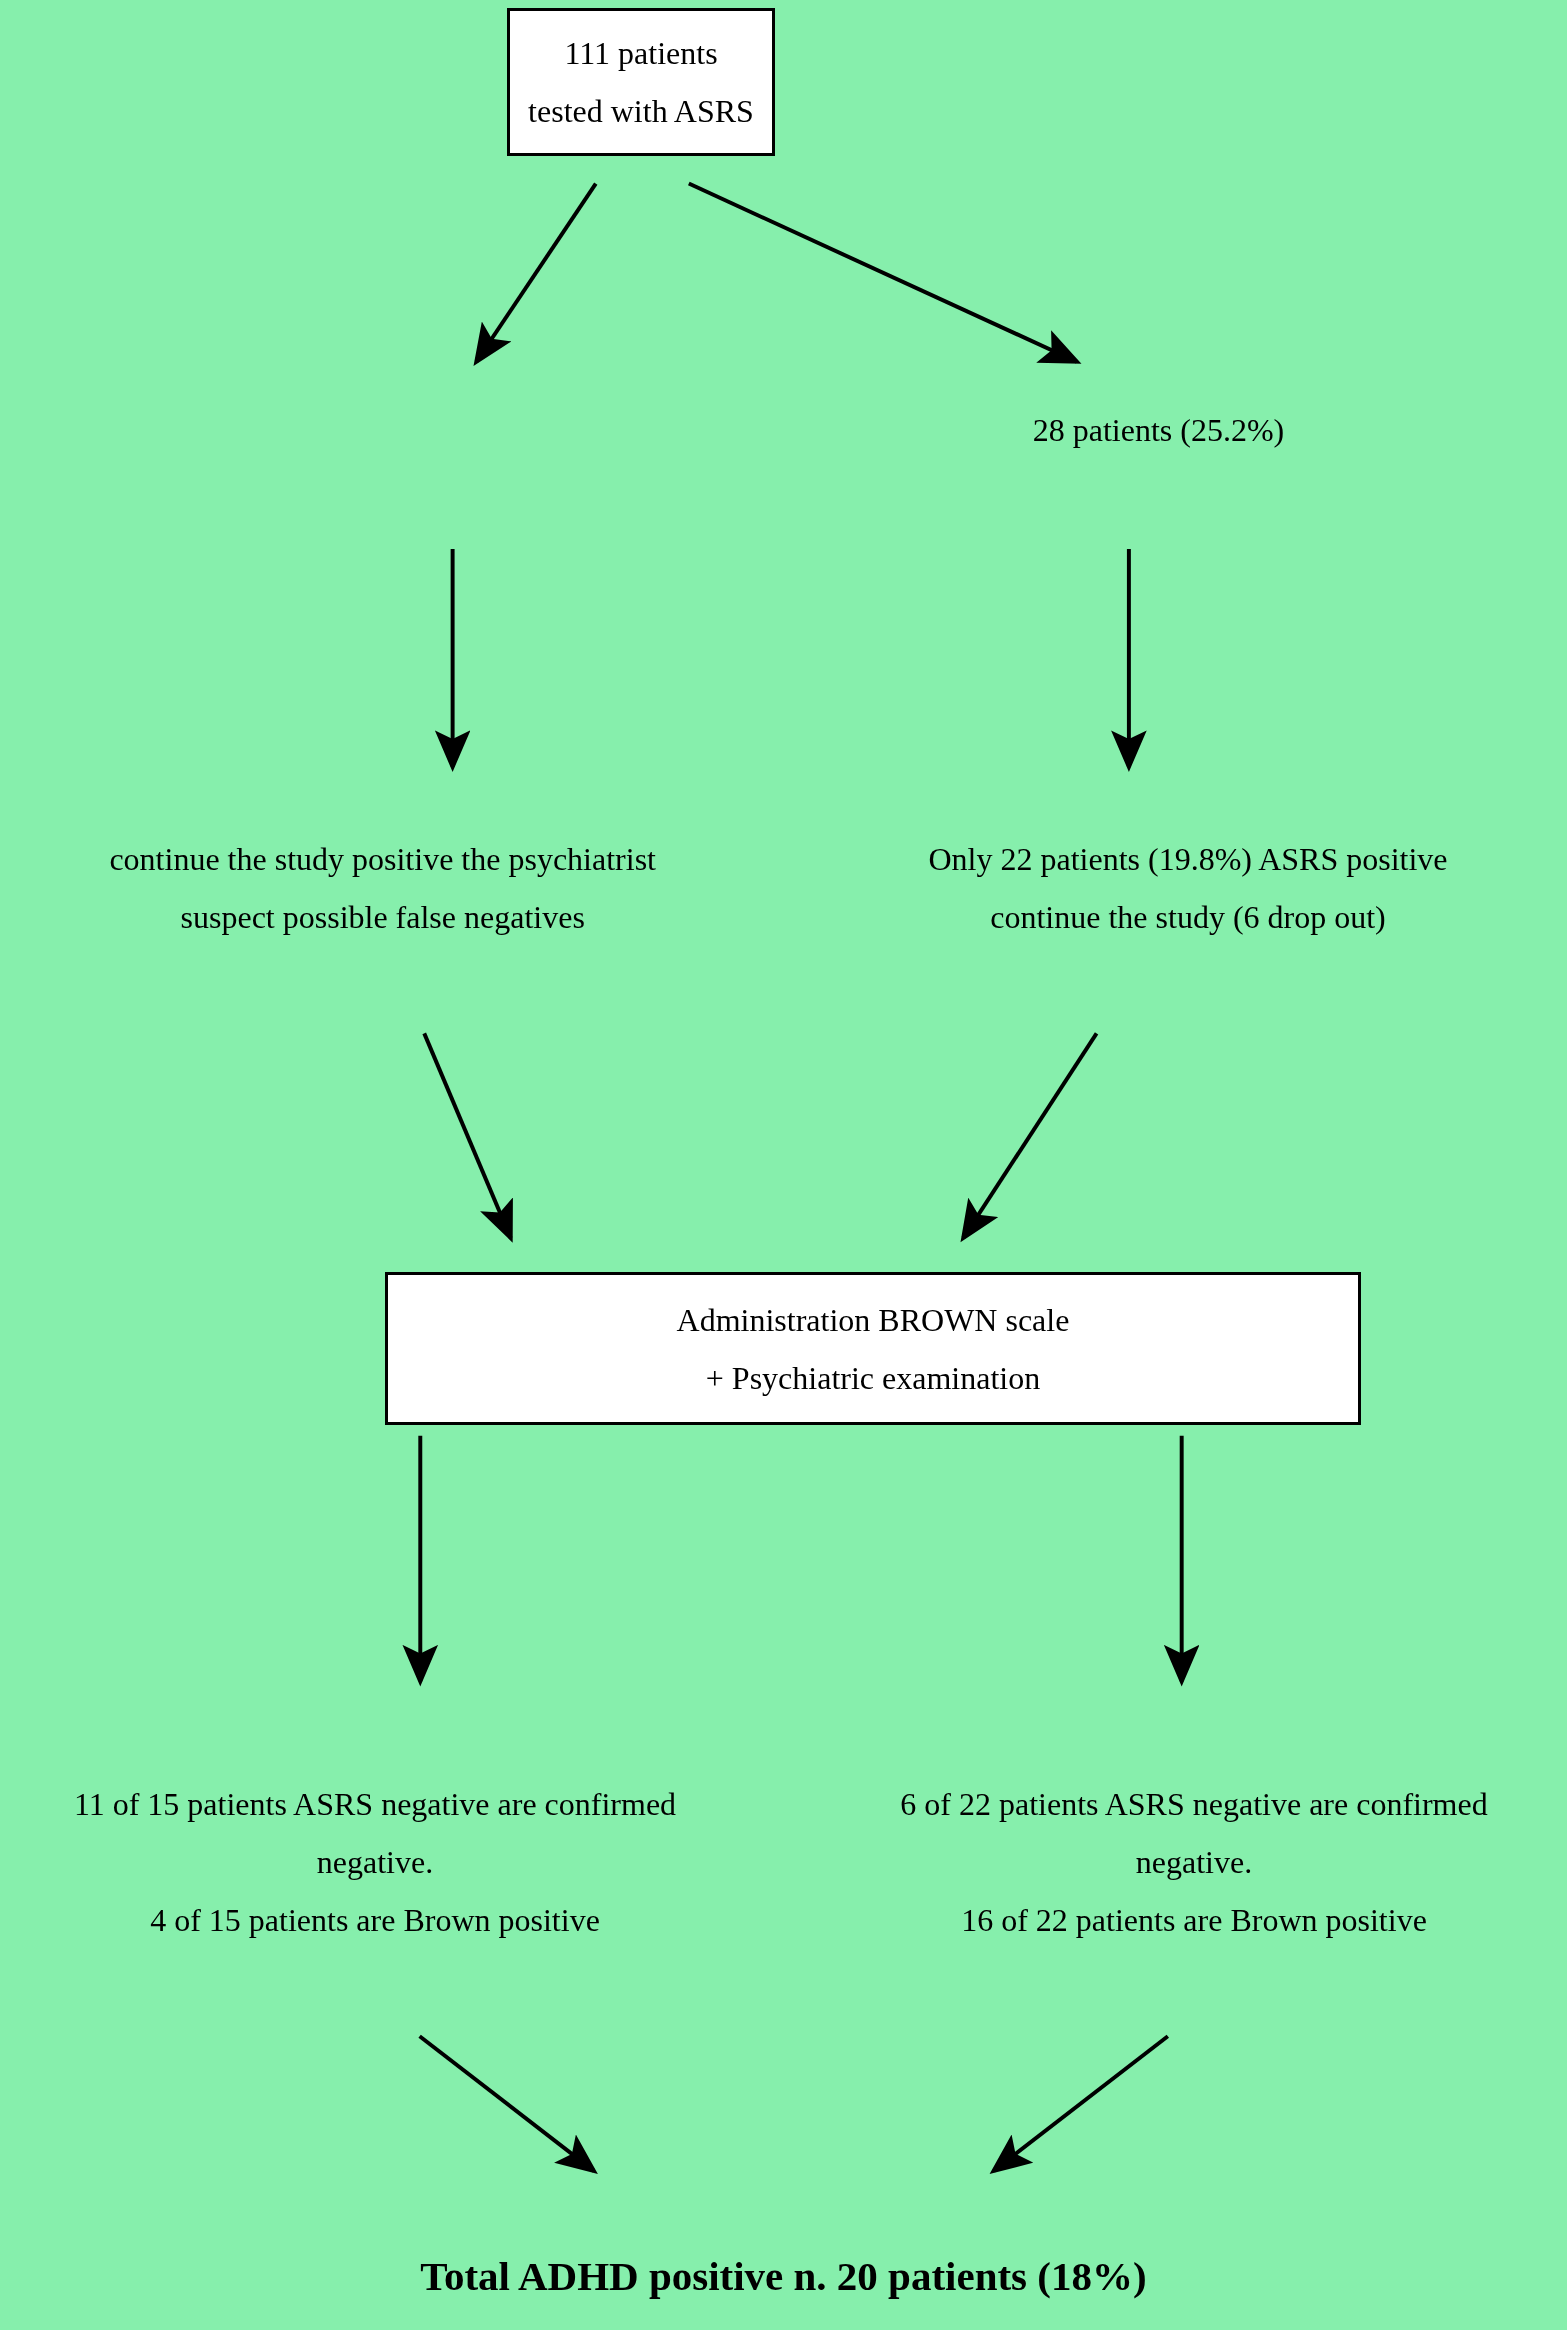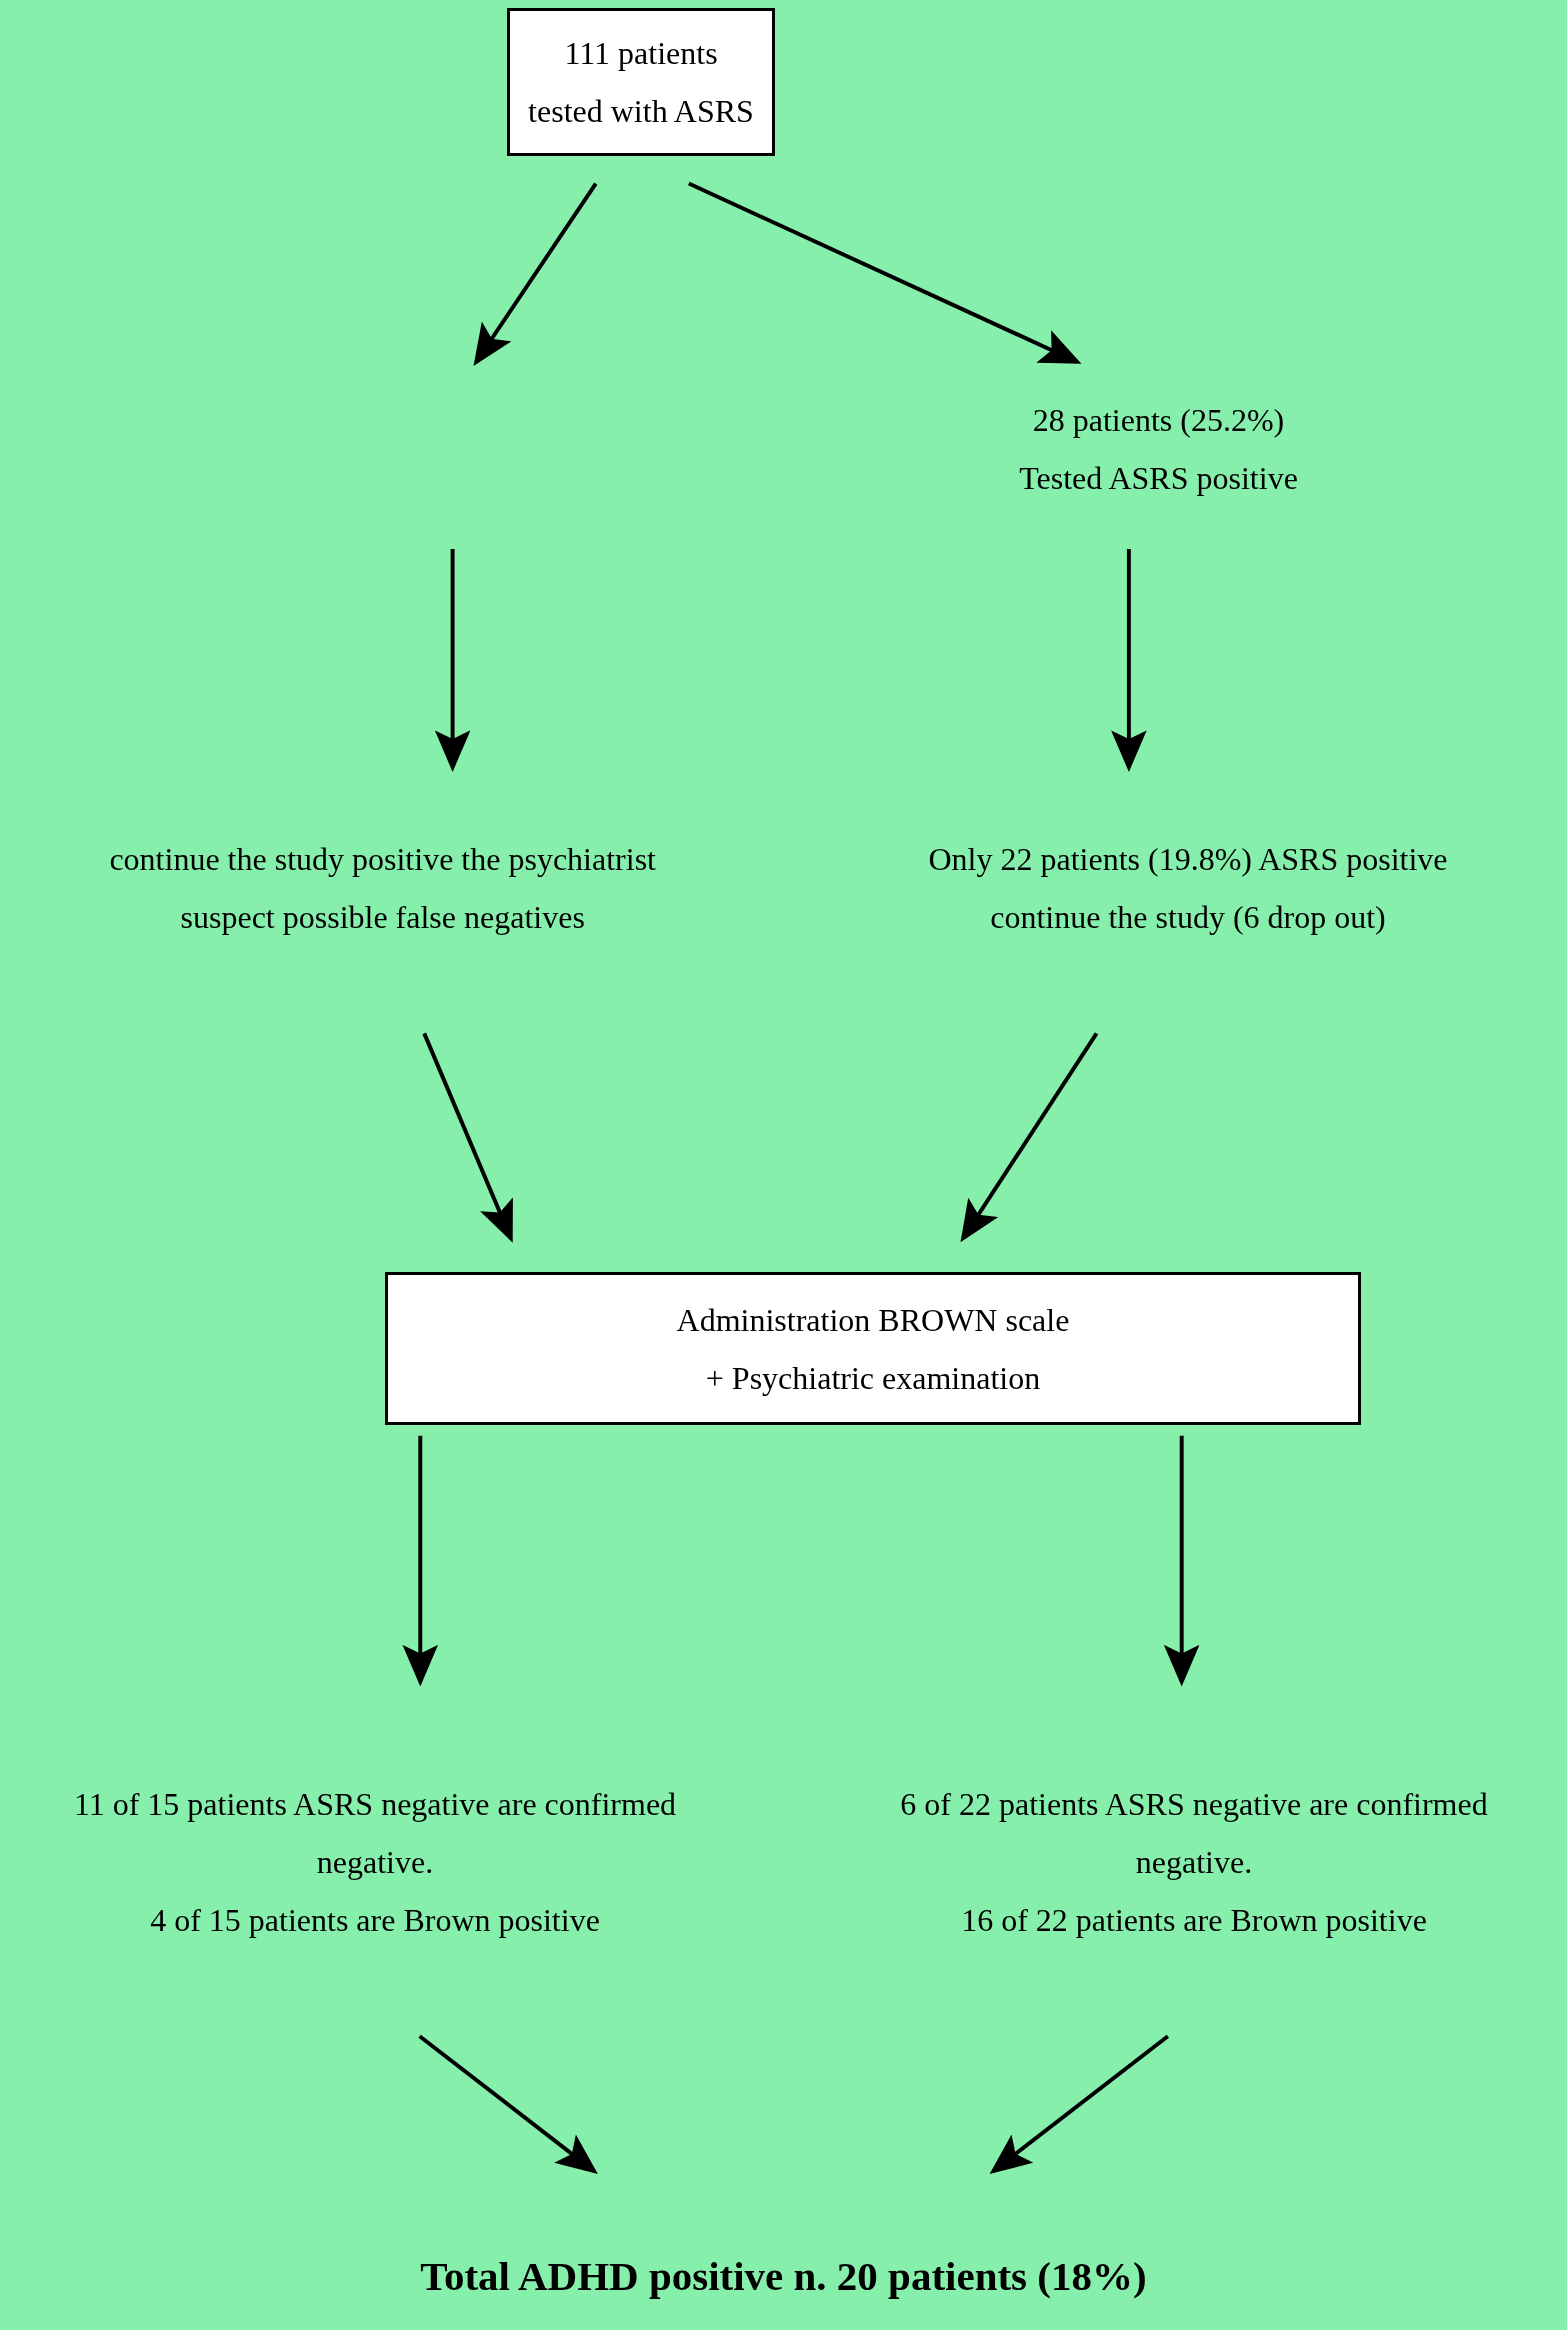--- a/index.html
+++ b/index.html
@@ -54,21 +54,21 @@
     line-height: 58px;
   }
   
   #lbl-asrs-negative {
     left: 224px;
     top: 401px;
     width: 541px;
   }
   #lbl-asrs-positive {
     left: 888px;
-    top: 391px;
+    top: 401px;
     width: 541px;
   }
   #lbl-asrs-negative .line,
   #lbl-asrs-positive .line {
     font-size: 32px;
     line-height: 58px;
   }
   
   #lbl-negative-continue {
     left: 13.2px;
@@ -153,21 +153,20 @@
   </svg>
 
   <div class="node-box" id="box-top">
     <span class="line">111 patients</span>
     <span class="line">tested with ASRS</span>
   </div>
 
 
   <div class="txt-block" id="lbl-asrs-positive">
     <span class="line">28 patients (25.2%)</span>
-    <span class="line">Tested ASRS positive</span>
   </div>
 
   <div class="txt-block" id="lbl-negative-continue">
     <span class="line">continue the study positive the psychiatrist</span>
     <span class="line">suspect possible false negatives</span>
   </div>
 
   <div class="txt-block" id="lbl-positive-continue">
     <span class="line">Only 22 patients (19.8%) ASRS positive</span>
     <span class="line">continue the study (6 drop out)</span>

